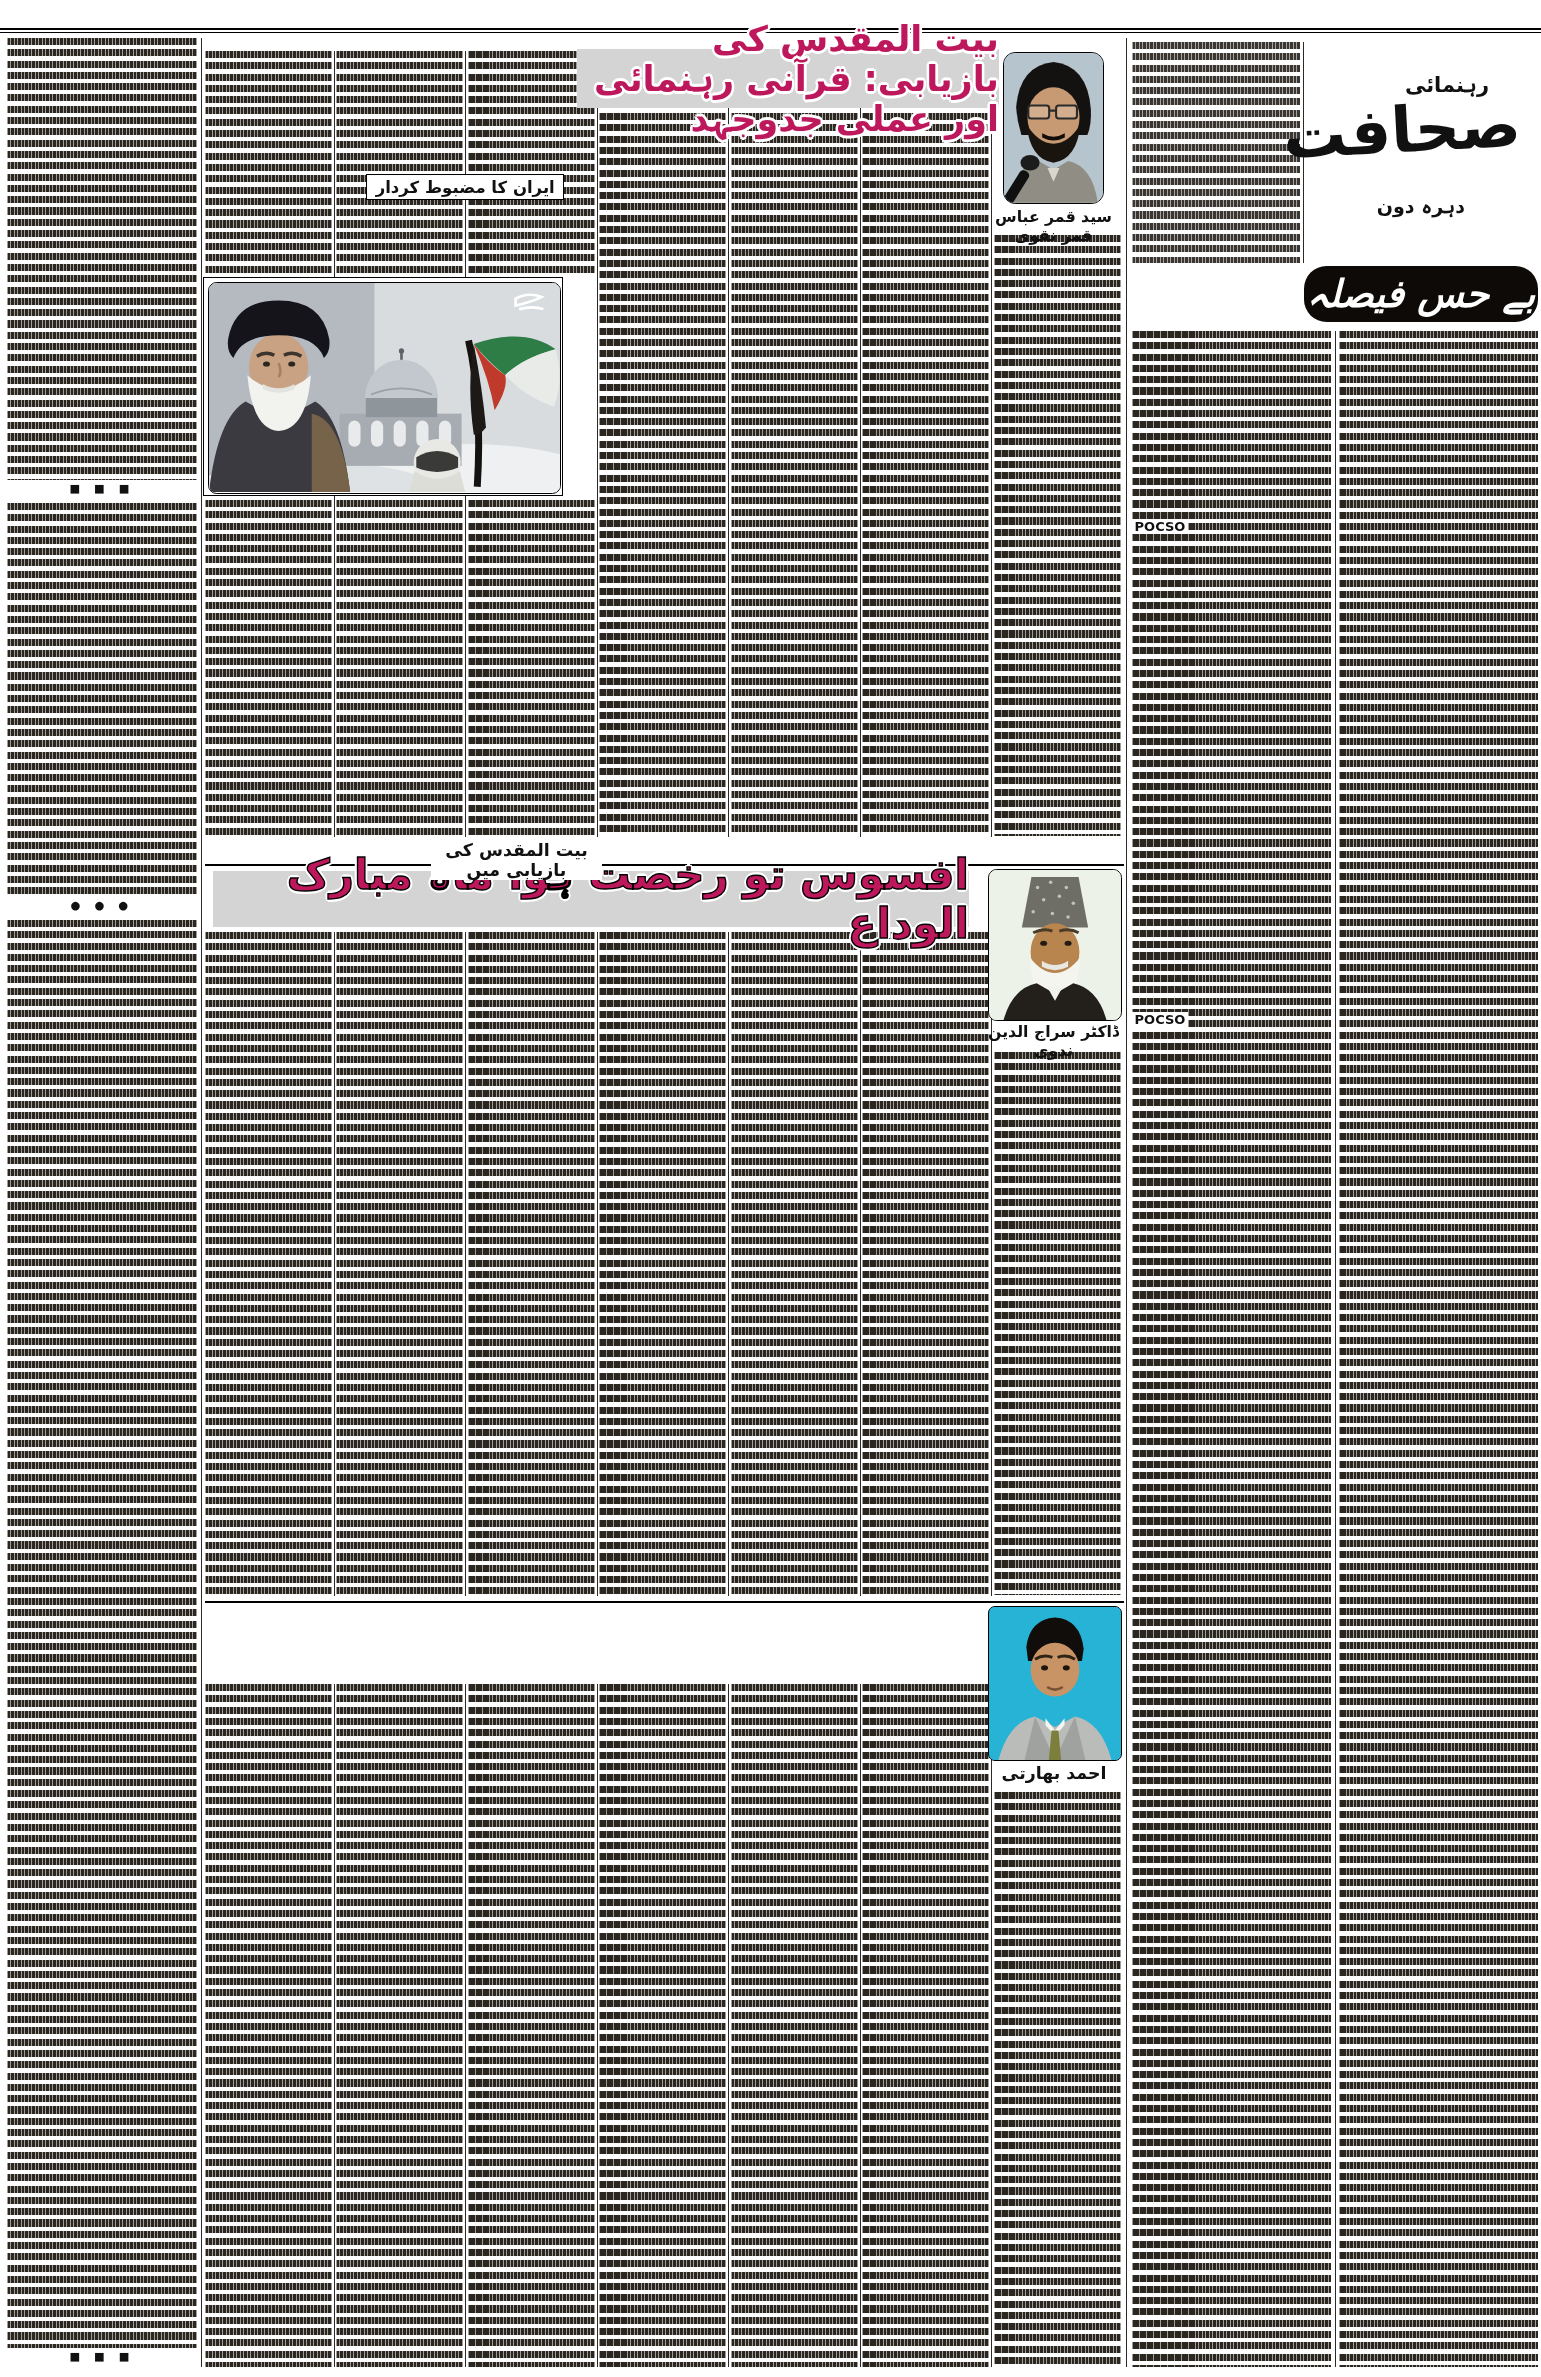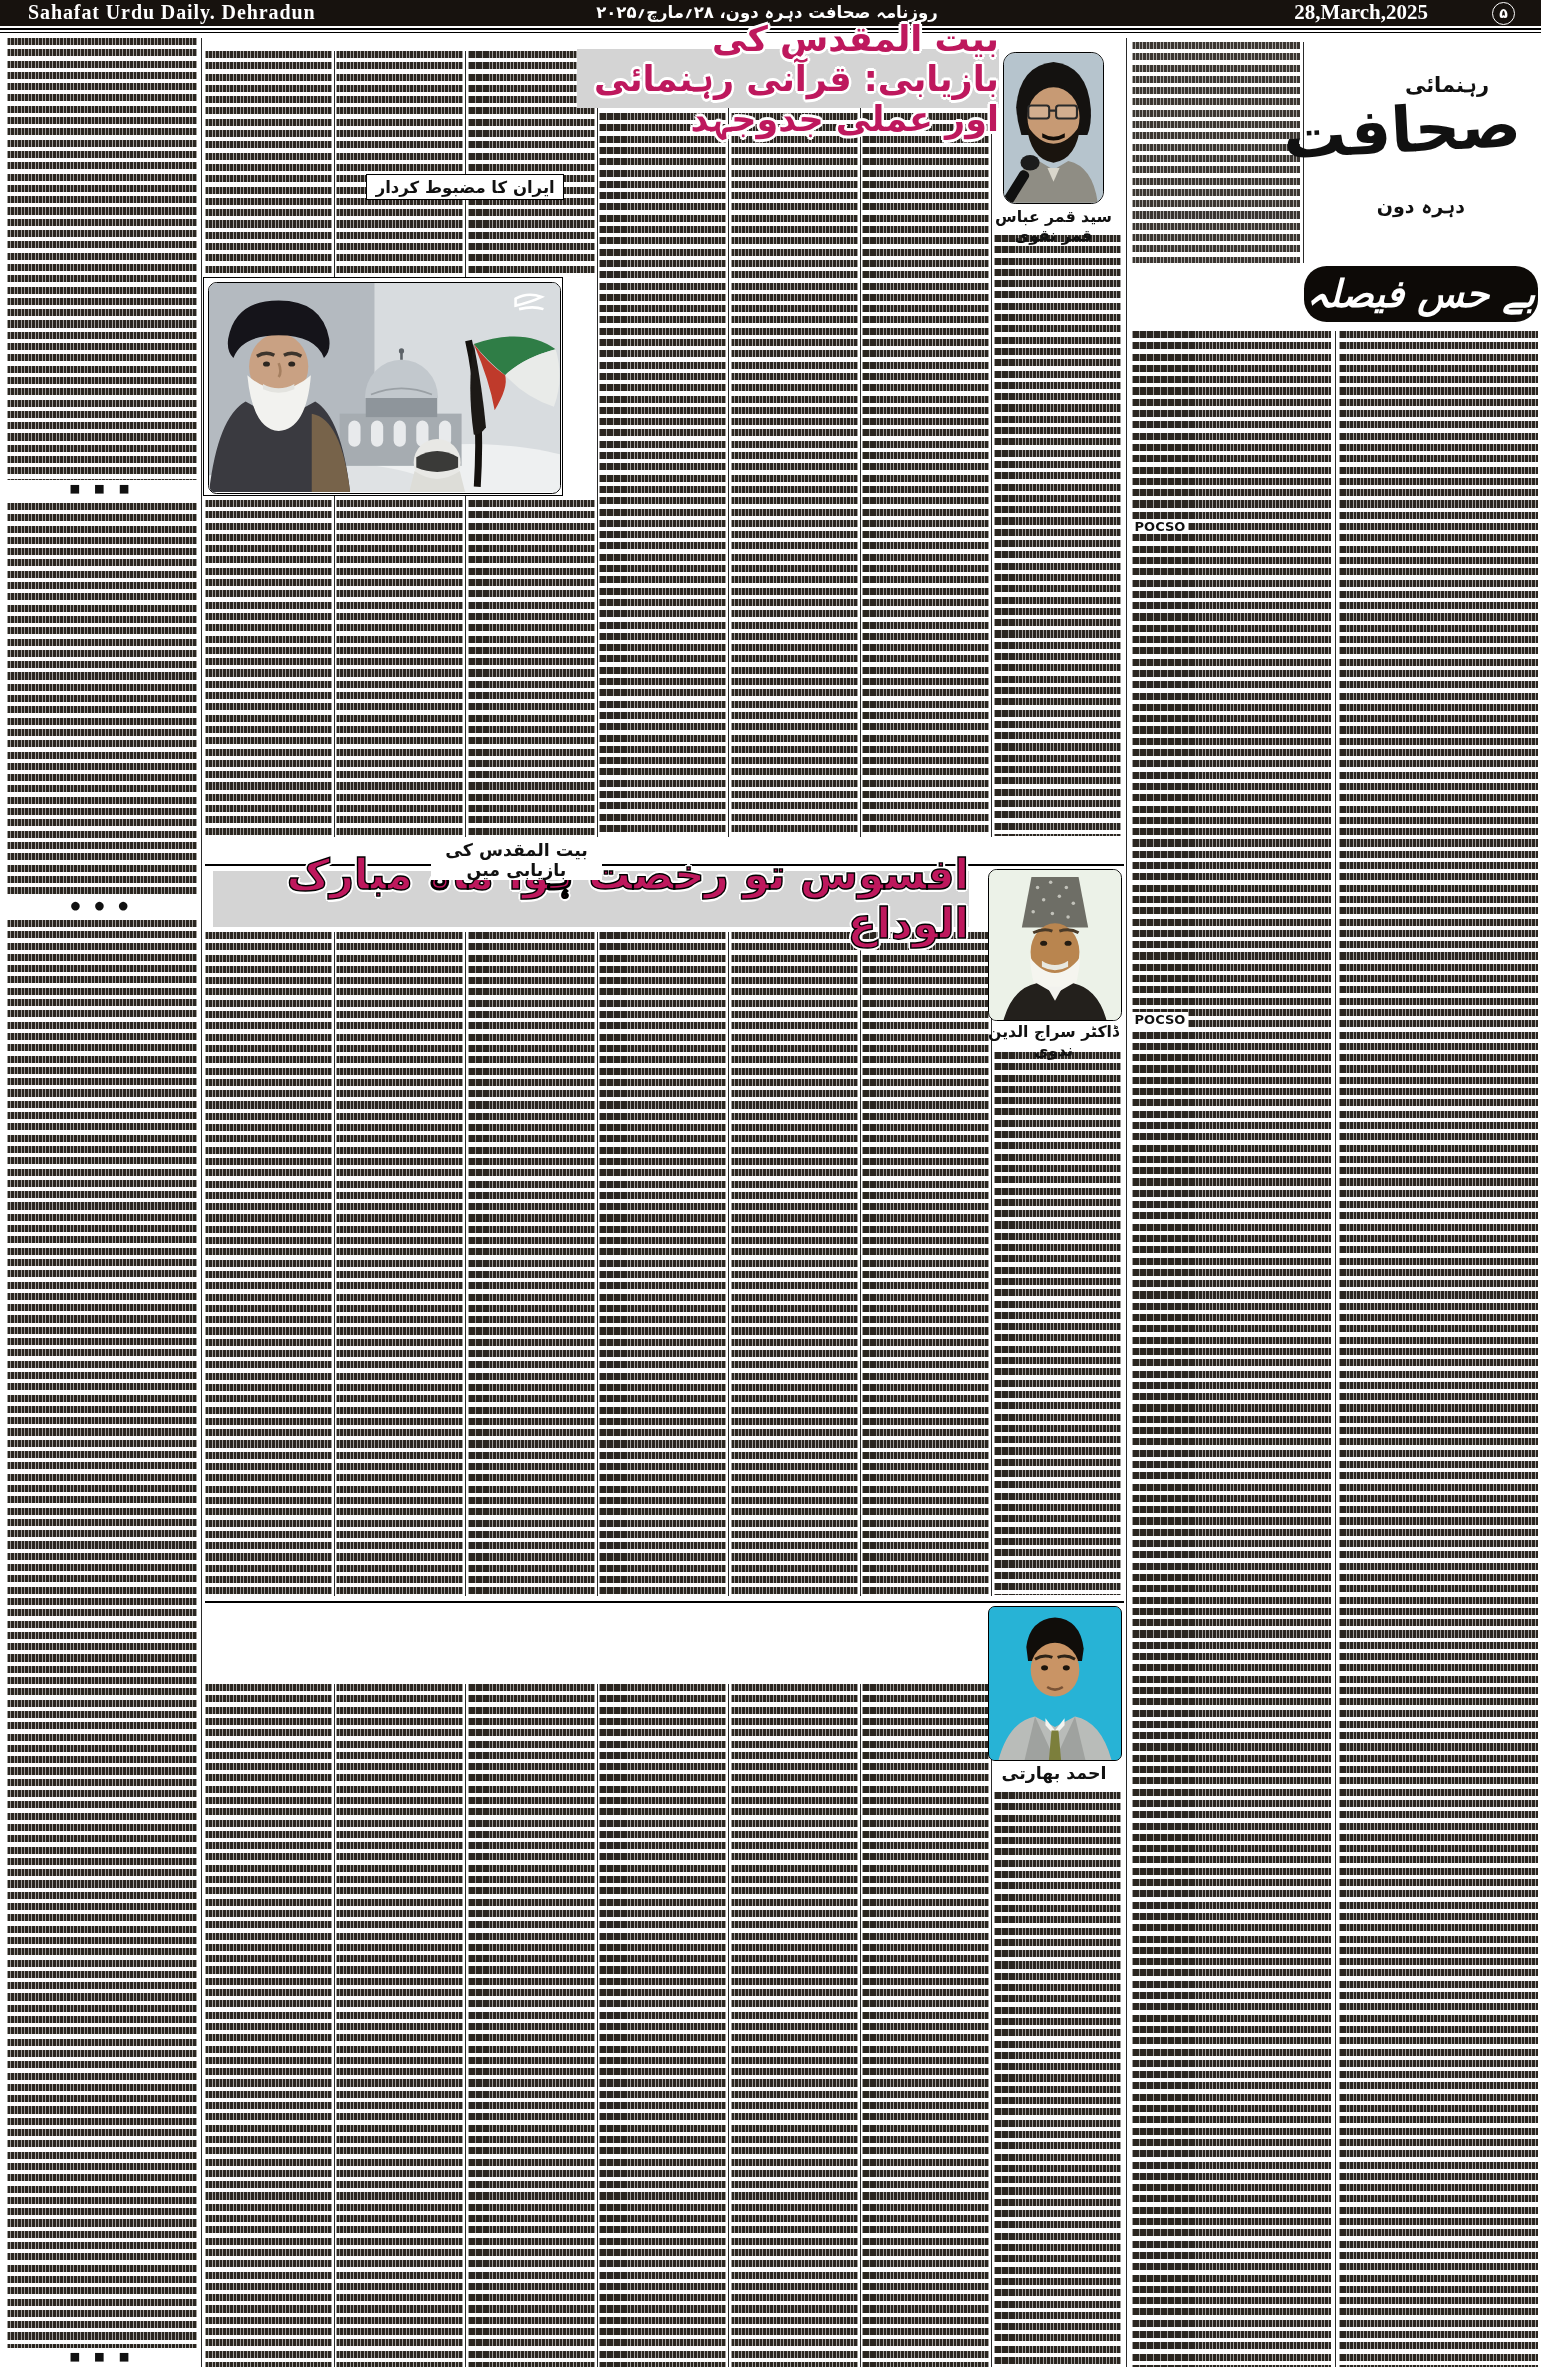--- a/index.html
+++ b/index.html
@@ -58,26 +58,20 @@
   
   .artframe{position:absolute;left:203px;top:277px;width:360px;height:219px;z-index:4;
             border:0.9px solid #000;background:#fff;box-sizing:border-box;padding:3.5px;}
   .artinner{width:100%;height:100%;border:0.9px solid #000;border-radius:8.7px;overflow:hidden;}
 </style>
 </head>
 <body>
 
 <div class="page">
 
-  <div class="topbar">
-    <div class="en">Sahafat Urdu Daily. Dehradun</div>
-    <div class="ur">روزنامہ صحافت دہرہ دون، ۲۸؍مارچ؍۲۰۲۵</div>
-    <div class="date">28,March,2025</div>
-    <div class="pg">۵</div>
-  </div>
   <div class="dbl1"></div>
   <div class="dbl2"></div>
 
   <div class="vrule" style="left:201px;top:38px;height:2329px;"></div>
   <div class="vrule" style="left:1126px;top:38px;height:2329px;"></div>
 
   <div class="col" style="left:7px;top:38px;width:190px;height:442px;"></div>
   <div class="sep" style="left:7px;top:482px;width:190px;height:17.4px;">■ ■ ■</div>
   <div class="col" style="left:7px;top:503px;width:190px;height:394px;"></div>
   <div class="sep" style="left:7px;top:899px;width:190px;height:17.4px;">● ● ●</div>

